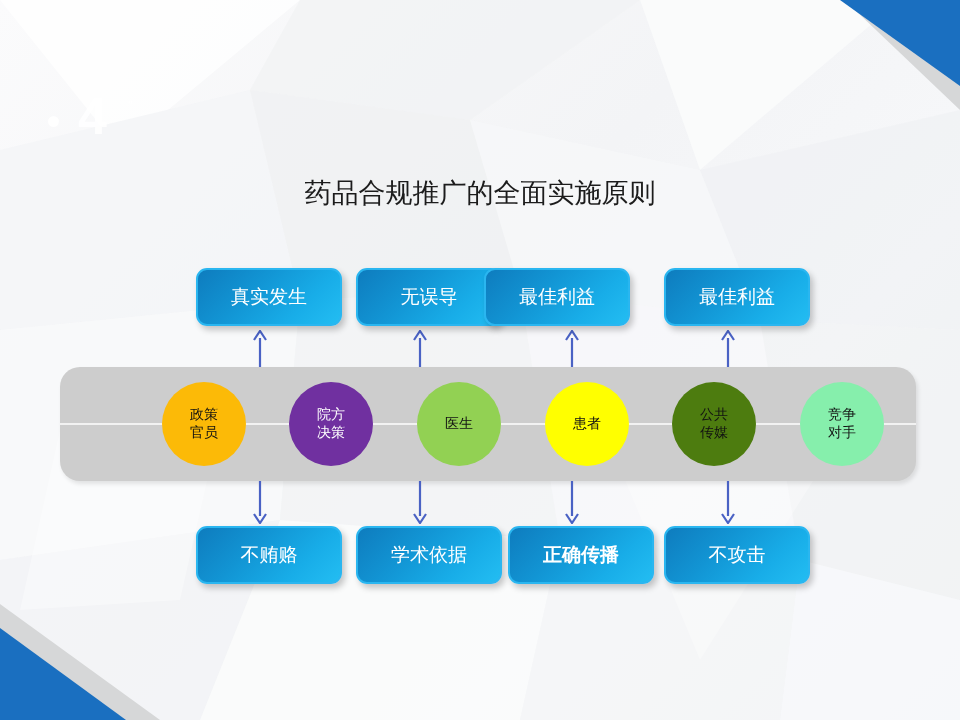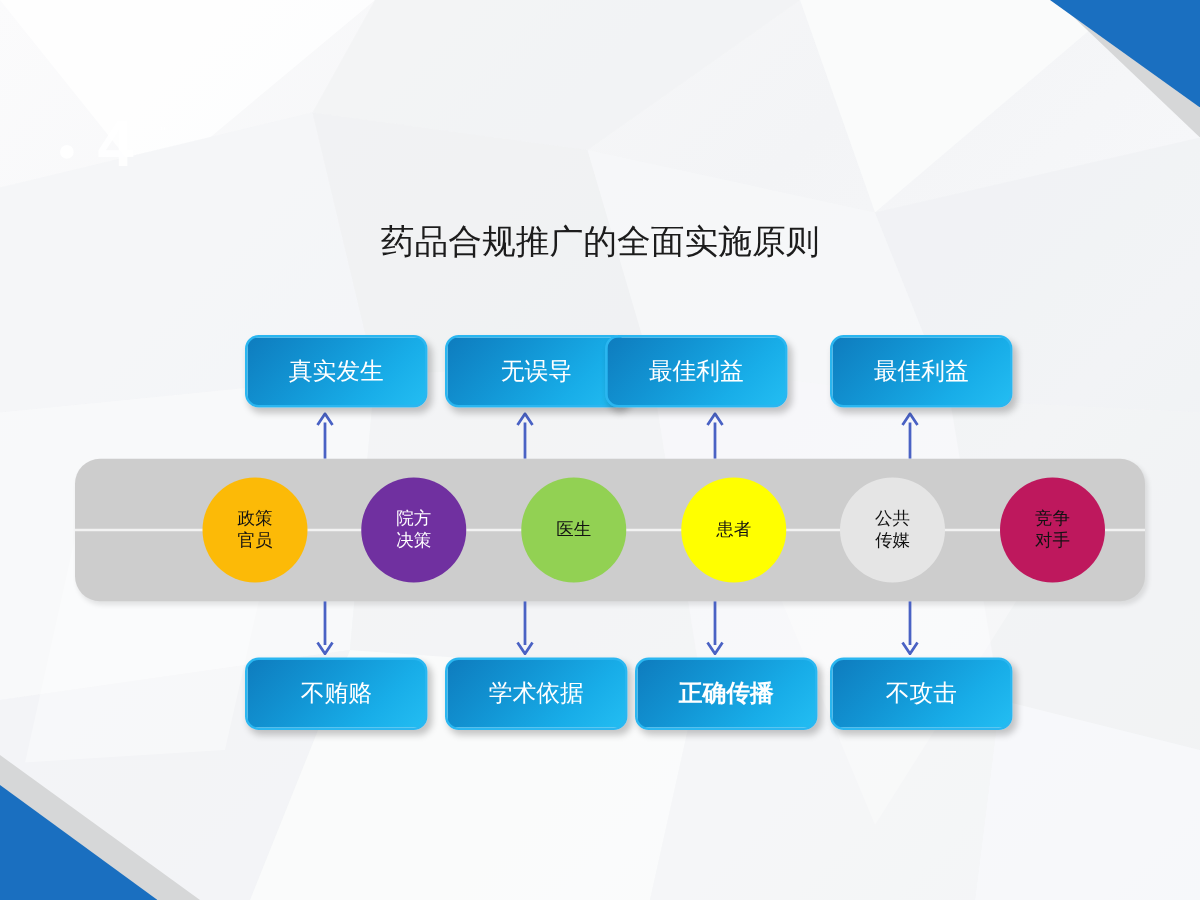--- a/index.html
+++ b/index.html
@@ -231,25 +231,25 @@
       <div class="circle" style="left: 289px; top: 382px; background: rgb(112, 48, 160); color: rgb(255, 255, 255);">
         <div>院方</div>
         <div>决策</div>
       </div>
       <div class="circle" style="left: 417px; top: 382px; background: rgb(146, 209, 83); color: rgb(18, 18, 18);">
         <div>医生</div>
       </div>
       <div class="circle" style="left: 545px; top: 382px; background: rgb(255, 255, 0); color: rgb(18, 18, 18);">
         <div>患者</div>
       </div>
-      <div class="circle" style="left: 672px; top: 382px; background: #e5e5e5; color: rgb(18, 18, 18);">
+      <div class="circle" style="left: 672px; top: 382px; background: #4d7c0f; color: rgb(18, 18, 18);">
         <div>公共</div>
         <div>传媒</div>
       </div>
-      <div class="circle" style="left: 800px; top: 382px; background: #be185d; color: rgb(18, 18, 18);">
+      <div class="circle" style="left: 800px; top: 382px; background: #86efac; color: rgb(18, 18, 18);">
         <div>竞争</div>
         <div>对手</div>
       </div>
     </div>
 
   <div id="arrows-host">
       <div class="arrow" style="left: 251px; top: 330px; width: 18px; height: 37px;"><svg width="18" height="37" viewBox="0 0 18 37">
           <line x1="9" x2="9" y1="37" y2="8" stroke="#4a62c4" stroke-width="2.2"></line>
           <polyline points="3,10 9,1 15,10" fill="none" stroke="#4a62c4" stroke-width="2.2"></polyline>
         </svg></div>

